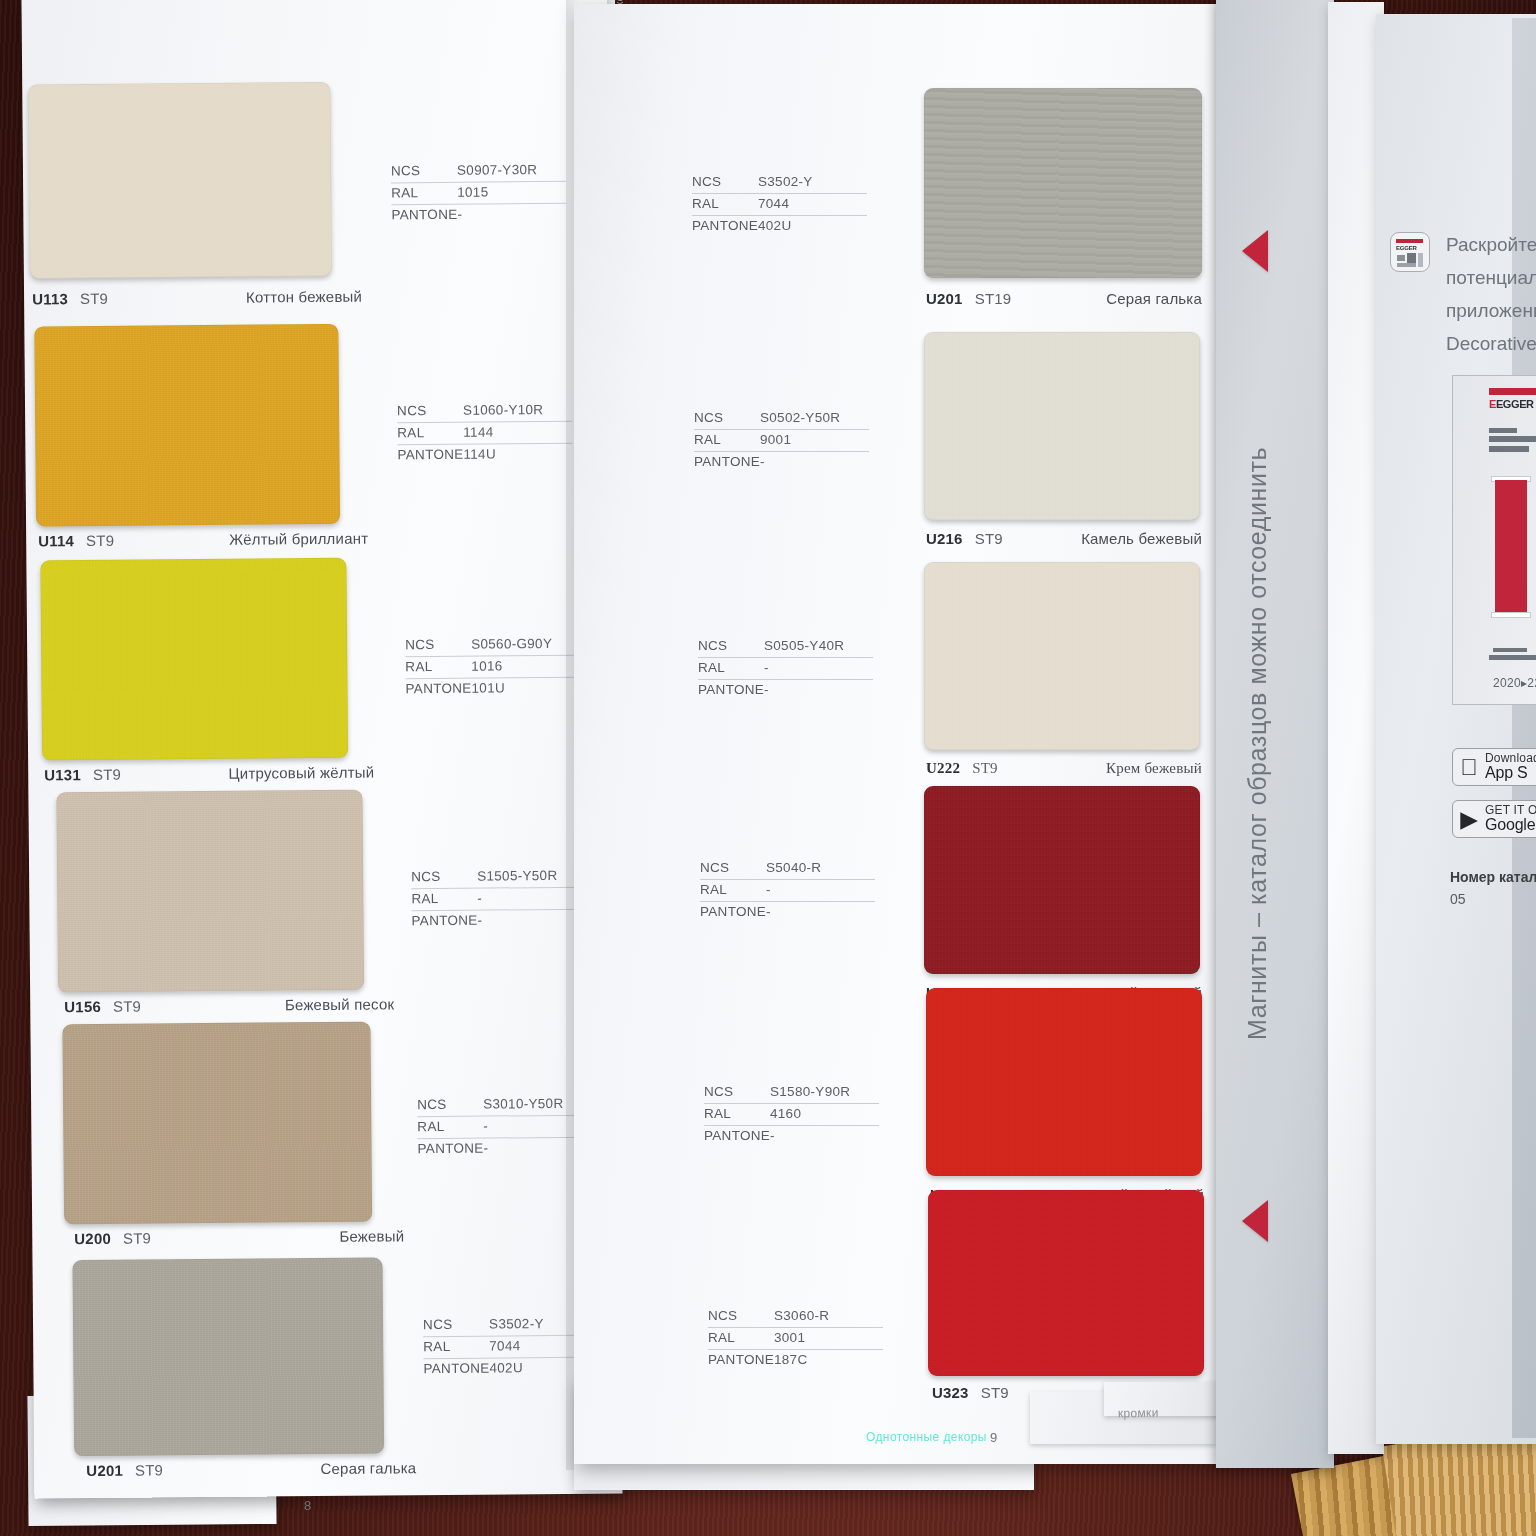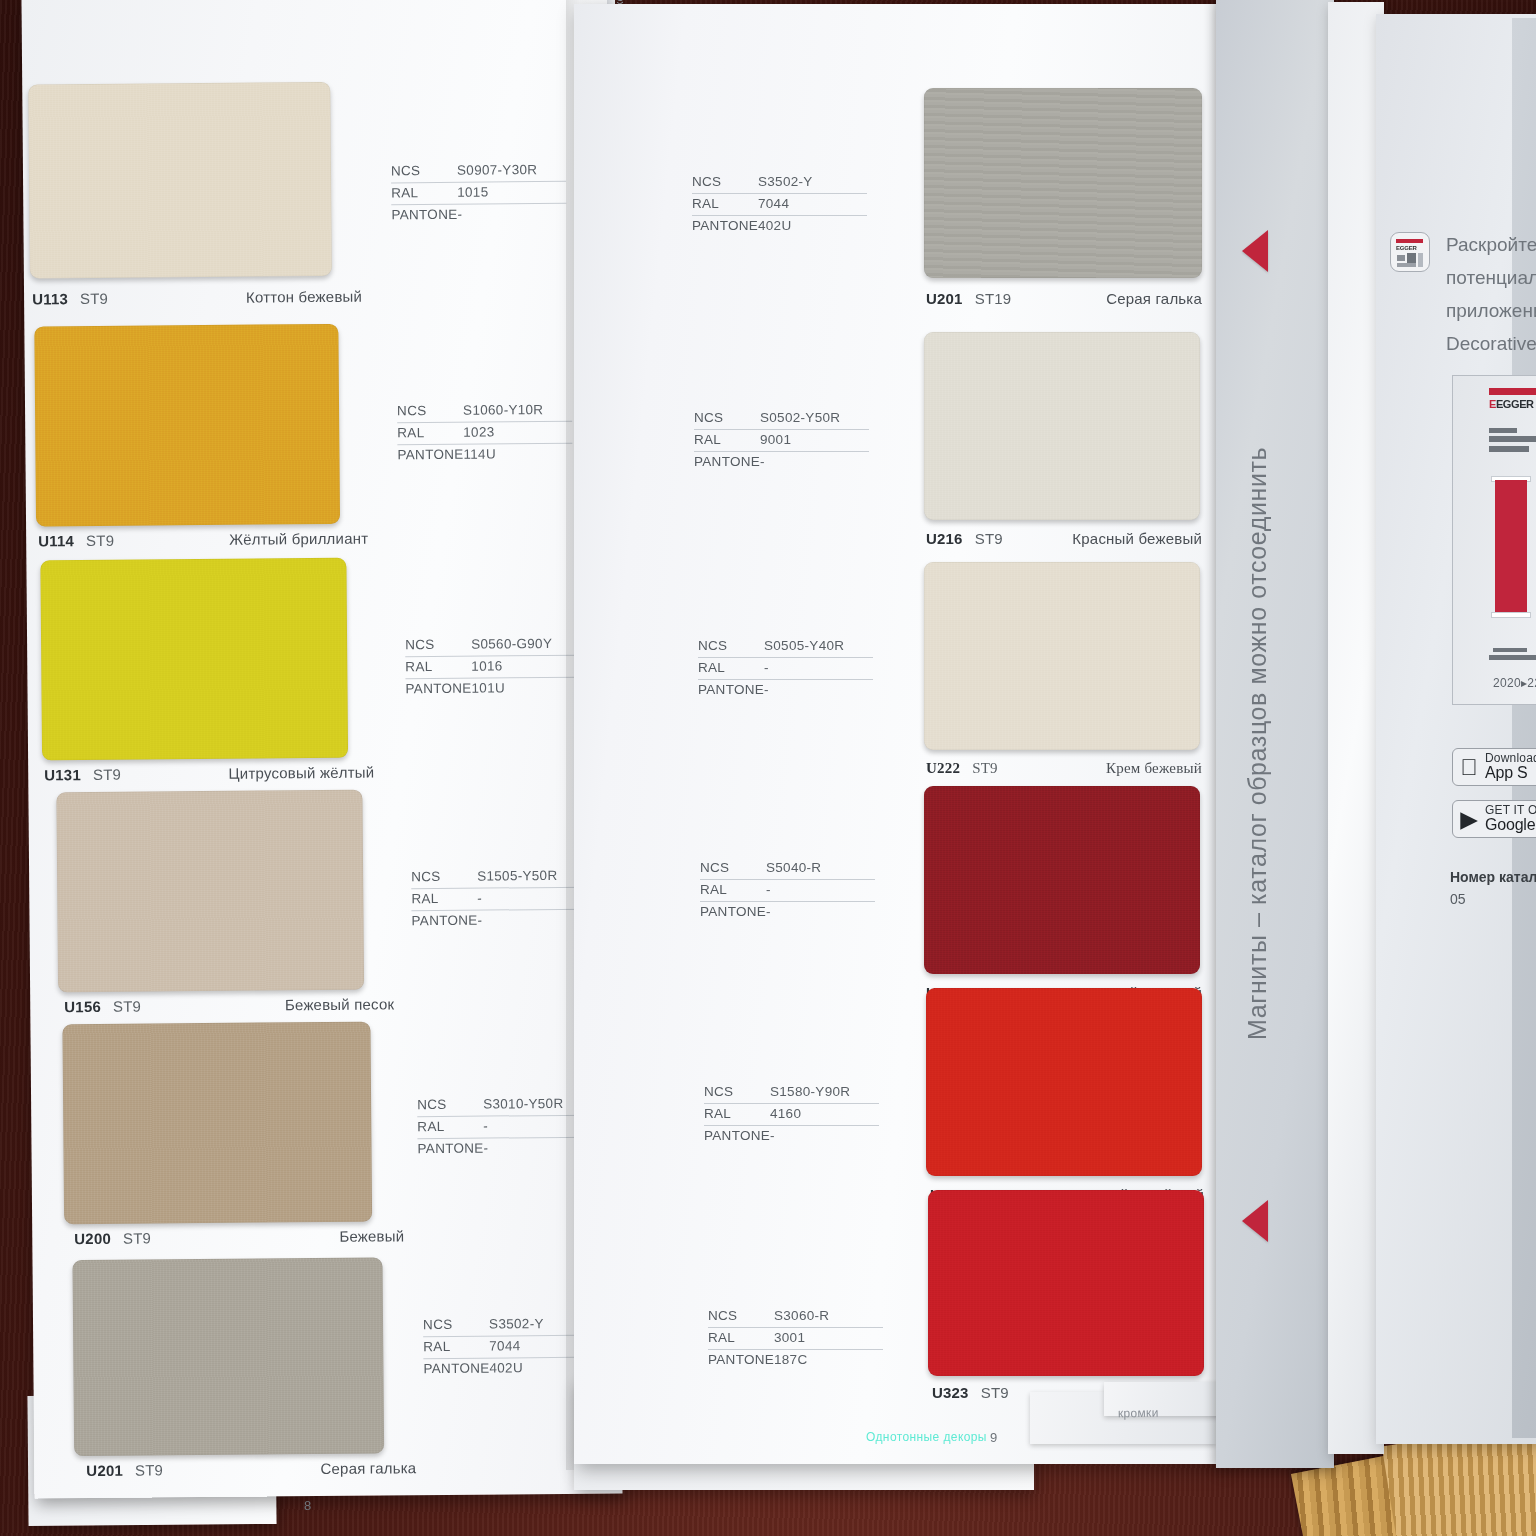--- a/index.html
+++ b/index.html
@@ -286,21 +286,21 @@
     <span class="chip-tex">ST9</span>
     <span class="chip-name" style="margin-left:auto">Жёлтый бриллиант</span>
   </div>
   <div class="spec" style="left:372px; top:406px;">
     <div class="srow ruled">
         <span class="k">NCS</span>
         <span class="v">S1060-Y10R</span>
       </div>
     <div class="srow ruled">
         <span class="k">RAL</span>
-        <span class="v">1023</span>
+        <span class="v">1144</span>
       </div>
     <div class="srow">
         <span class="k">PANTONE</span>
         <span class="v">114U</span>
       </div>
   </div>
 
   <div class="chip" style="left:14px; top:562px; width:306px; height:200px; background:#d6ce20;"></div>
   <div class="chip-caption" style="left:16px; top:768px; width:330px;">
     <span class="chip-code">U131</span>
@@ -417,21 +417,21 @@
     <div class="srow">
         <span class="k">PANTONE</span>
         <span class="v">402U</span>
       </div>
   </div>
 
   <div class="chip" style="left:350px; top:328px; width:276px; height:188px; background:#e1ded4;"></div>
   <div class="chip-caption" style="left:352px; top:526px; width:276px;">
     <span class="chip-code">U216</span>
     <span class="chip-tex">ST9</span>
-    <span class="chip-name" style="margin-left:auto">Красный бежевый</span>
+    <span class="chip-name" style="margin-left:auto">Камель бежевый</span>
   </div>
   <div class="spec" style="left:120px; top:404px;">
     <div class="srow ruled">
         <span class="k">NCS</span>
         <span class="v">S0502-Y50R</span>
       </div>
     <div class="srow ruled">
         <span class="k">RAL</span>
         <span class="v">9001</span>
       </div>

